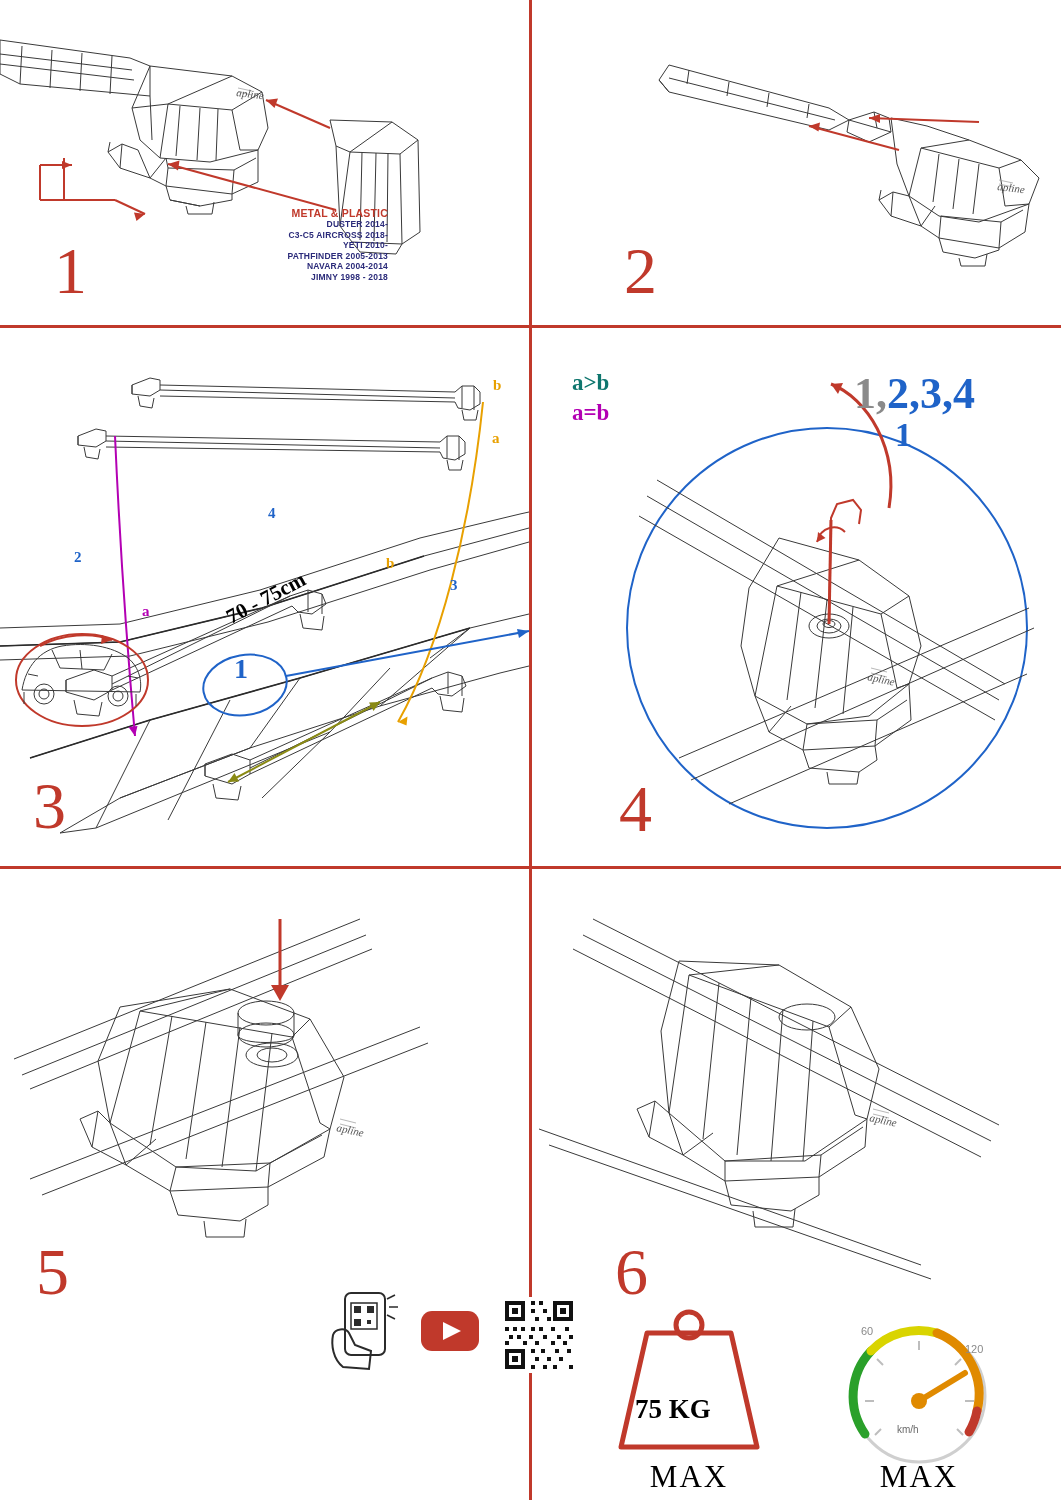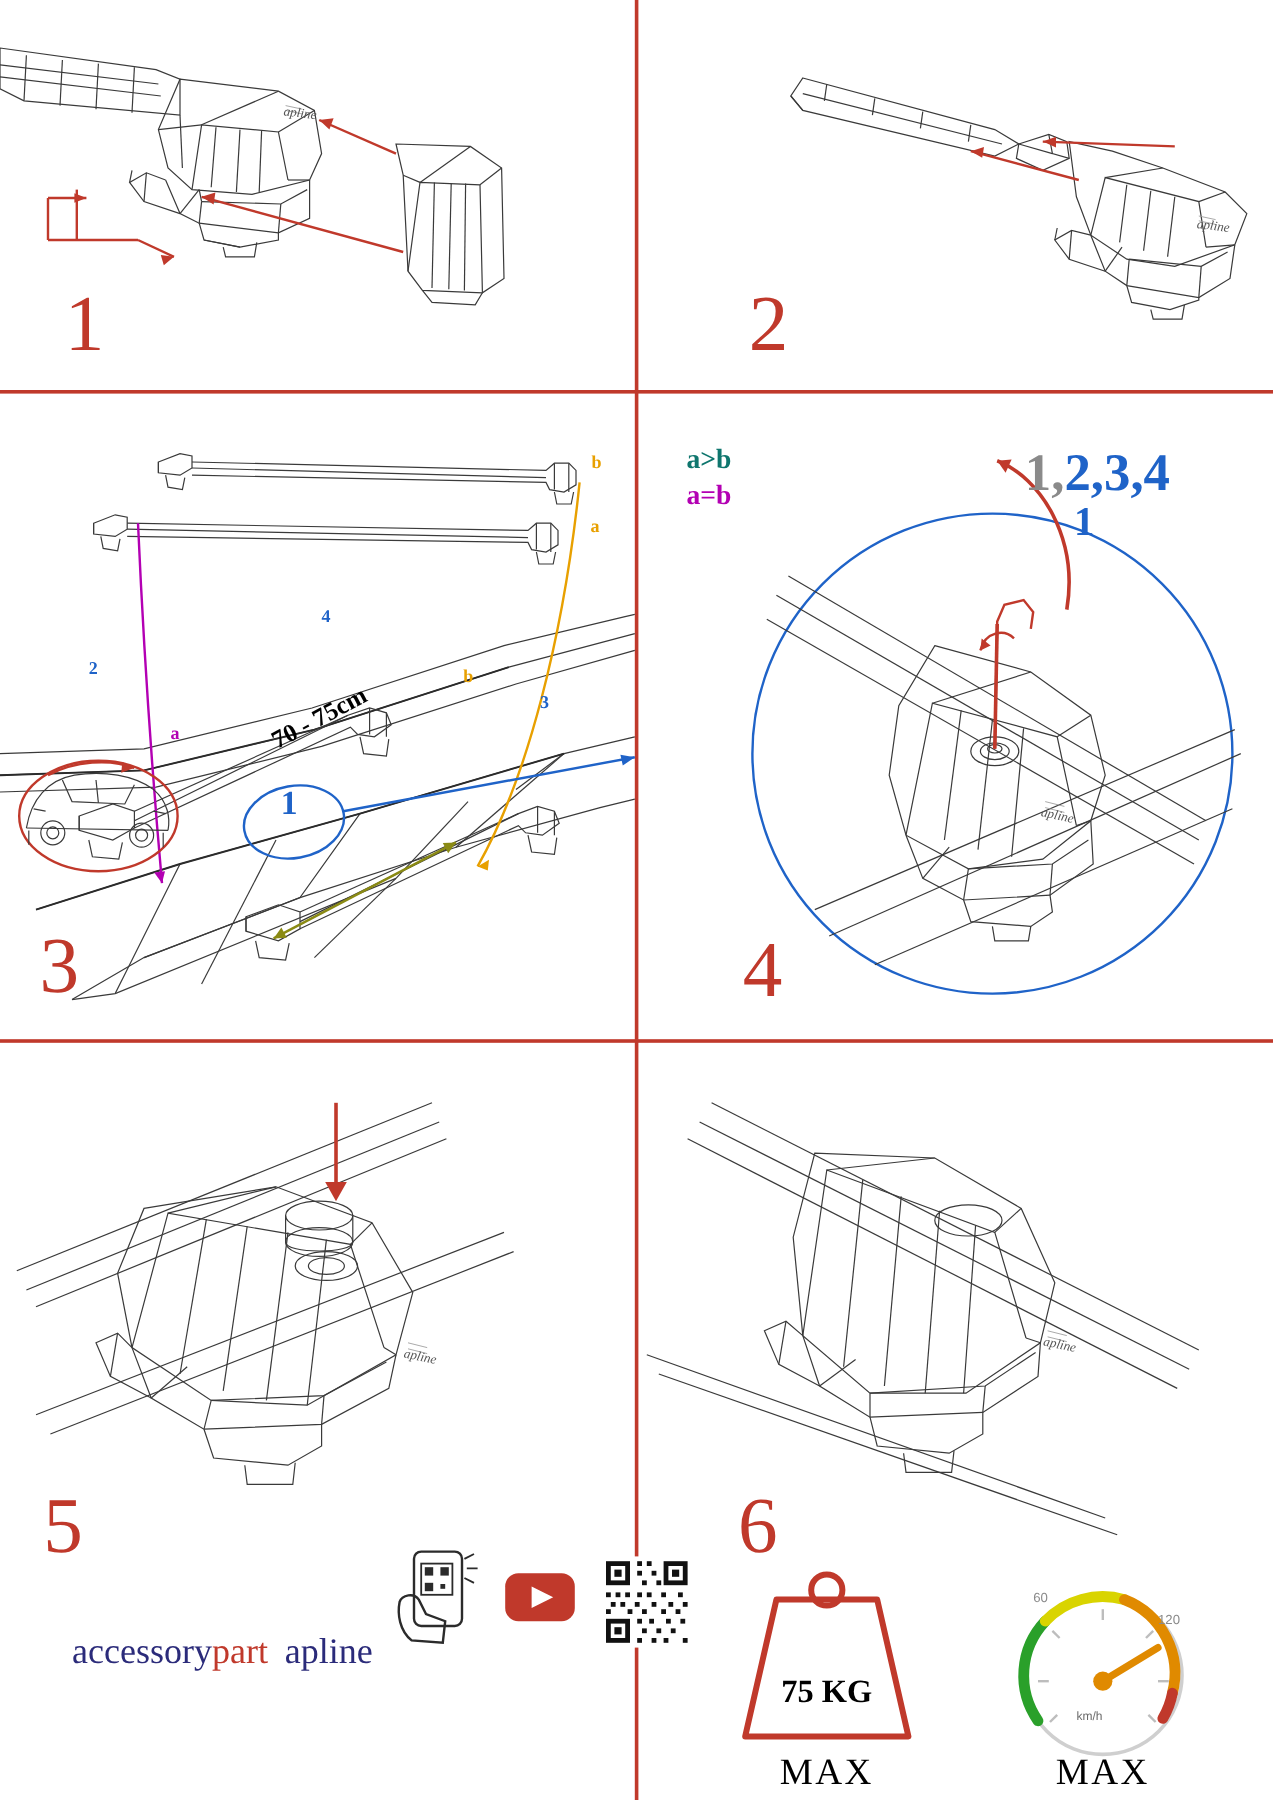--- a/index.html
+++ b/index.html
@@ -109,20 +109,31 @@
       <path class="red" d="M336 210 L168 164"></path>
       <path class="redf" d="M168 164 l11.5 -3.5 l-1.5 10 z"></path>
 
       <path class="red" d="M40 165 L72 165 M40 165 L40 200 M40 200 L115 200"></path>
       <path class="redf" d="M72 165 l-10 -4 l0 8 z"></path>
       <path class="red" d="M115 200 L145 214"></path>
       <path class="redf" d="M145 214 l-11 -1.5 l2.5 8.5 z"></path>
       <path class="red" d="M64 158 L64 200"></path>
     </svg>
 
+    <div style="position:absolute;left:148px;top:207px;width:240px;text-align:right;">
+      <div class="metal-txt" style="font-size:10.5px;color:#c0392b;font-weight:bold;">METAL &amp; PLASTIC</div>
+      <div class="cars-txt" style="color:#2b2b7a;font-size:8.5px;line-height:10.5px;font-weight:bold;">
+        <div>DUSTER 2014-</div>
+        <div>C3-C5 AIRCROSS 2018-</div>
+        <div>YETI 2010-</div>
+        <div>PATHFINDER 2005-2013</div>
+        <div>NAVARA 2004-2014</div>
+        <div>JIMNY 1998 - 2018</div>
+      </div>
+    </div>
 
     <div class="step-num" style="left:54px;top:238px;">1</div>
   </div>
 
   <div class="panel" style="left:529px;top:0;width:532px;height:325px;">
     <svg width="532" height="325" viewBox="0 0 532 325">
       <g class="ln">
 
         <path d="M140 65 L300 108 L320 120 L300 130 L140 92 L130 80 Z"></path>
         <path d="M140 78 L306 120"></path>
@@ -388,23 +399,20 @@
       <path class="redf" d="M280 122 l-9 -16 l18 0 z"></path>
       <g class="ln-li">
           <path d="M340 240 L356 244 M340 245 L356 249"></path>
         </g>
       <text class="apl" x="336" y="252" transform="rotate(12 336 252)">apline</text>
     </svg>
 
     <div class="step-num" style="left:36px;top:370px;">5</div>
 
     <div style="position:absolute;left:60px;top:485px;">
-      <div style="margin-top:6px;white-space:nowrap;">
-        <span class="acc" style="color:#2b2b7a;">accessory</span><span class="acc" style="color:#c0392b;">part</span><span class="acc" style="color:#2b2b7a;margin-left:14px;">apline</span>
-      </div>
     </div>
 
     <svg width="260" height="90" viewBox="0 0 260 90" style="position:absolute;left:325px;top:420px;">
 
       <g>
         <rect x="20" y="4" width="40" height="62" rx="6" fill="none" stroke="#2b2b2b" stroke-width="2"></rect>
         <rect x="26" y="14" width="26" height="26" fill="none" stroke="#2b2b2b" stroke-width="1.5"></rect>
         <rect x="29" y="17" width="7" height="7" fill="#2b2b2b"></rect>
         <rect x="42" y="17" width="7" height="7" fill="#2b2b2b"></rect>
         <rect x="29" y="30" width="7" height="7" fill="#2b2b2b"></rect>
@@ -506,21 +514,21 @@
         </g>
       <text class="apl" x="340" y="242" transform="rotate(12 340 242)">apline</text>
     </svg>
 
     <div class="step-num" style="left:86px;top:370px;">6</div>
 
     <svg width="200" height="190" viewBox="0 0 200 190" style="position:absolute;left:60px;top:430px;">
       <path d="M32 148 L58 34 L142 34 L168 148 Z" fill="none" stroke="#c0392b" stroke-width="5" stroke-linejoin="round"></path>
       <circle cx="100" cy="26" r="13" fill="none" stroke="#c0392b" stroke-width="5"></circle>
     </svg>
-    <div class="kgtxt" style="position:absolute;left:60px;top:525px;width:200px;text-align:center;">75 KG</div>
+    <div class="kgtxt" style="position:absolute;left:44px;top:525px;width:200px;text-align:center;">75 KG</div>
     <div class="maxlbl" style="position:absolute;left:60px;top:590px;width:200px;text-align:center;">MAX</div>
 
     <svg width="200" height="175" viewBox="0 0 200 175" style="position:absolute;left:290px;top:432px;">
       <circle cx="100" cy="95" r="66" fill="none" stroke="#cfcfcf" stroke-width="3"></circle>
       <path d="M46 133 A 66 66 0 0 1 52 50" fill="none" stroke="#2aa02a" stroke-width="9" stroke-linecap="round"></path>
       <path d="M52 50 A 66 66 0 0 1 118 32" fill="none" stroke="#d9d400" stroke-width="9" stroke-linecap="round"></path>
       <path d="M118 32 A 66 66 0 0 1 158 110" fill="none" stroke="#e08a00" stroke-width="9" stroke-linecap="round"></path>
       <path d="M158 110 A 66 66 0 0 1 150 131" fill="none" stroke="#c0392b" stroke-width="9" stroke-linecap="round"></path>
       <g stroke="#bdbdbd" stroke-width="2">
         <path d="M58 58 L64 64"></path>

